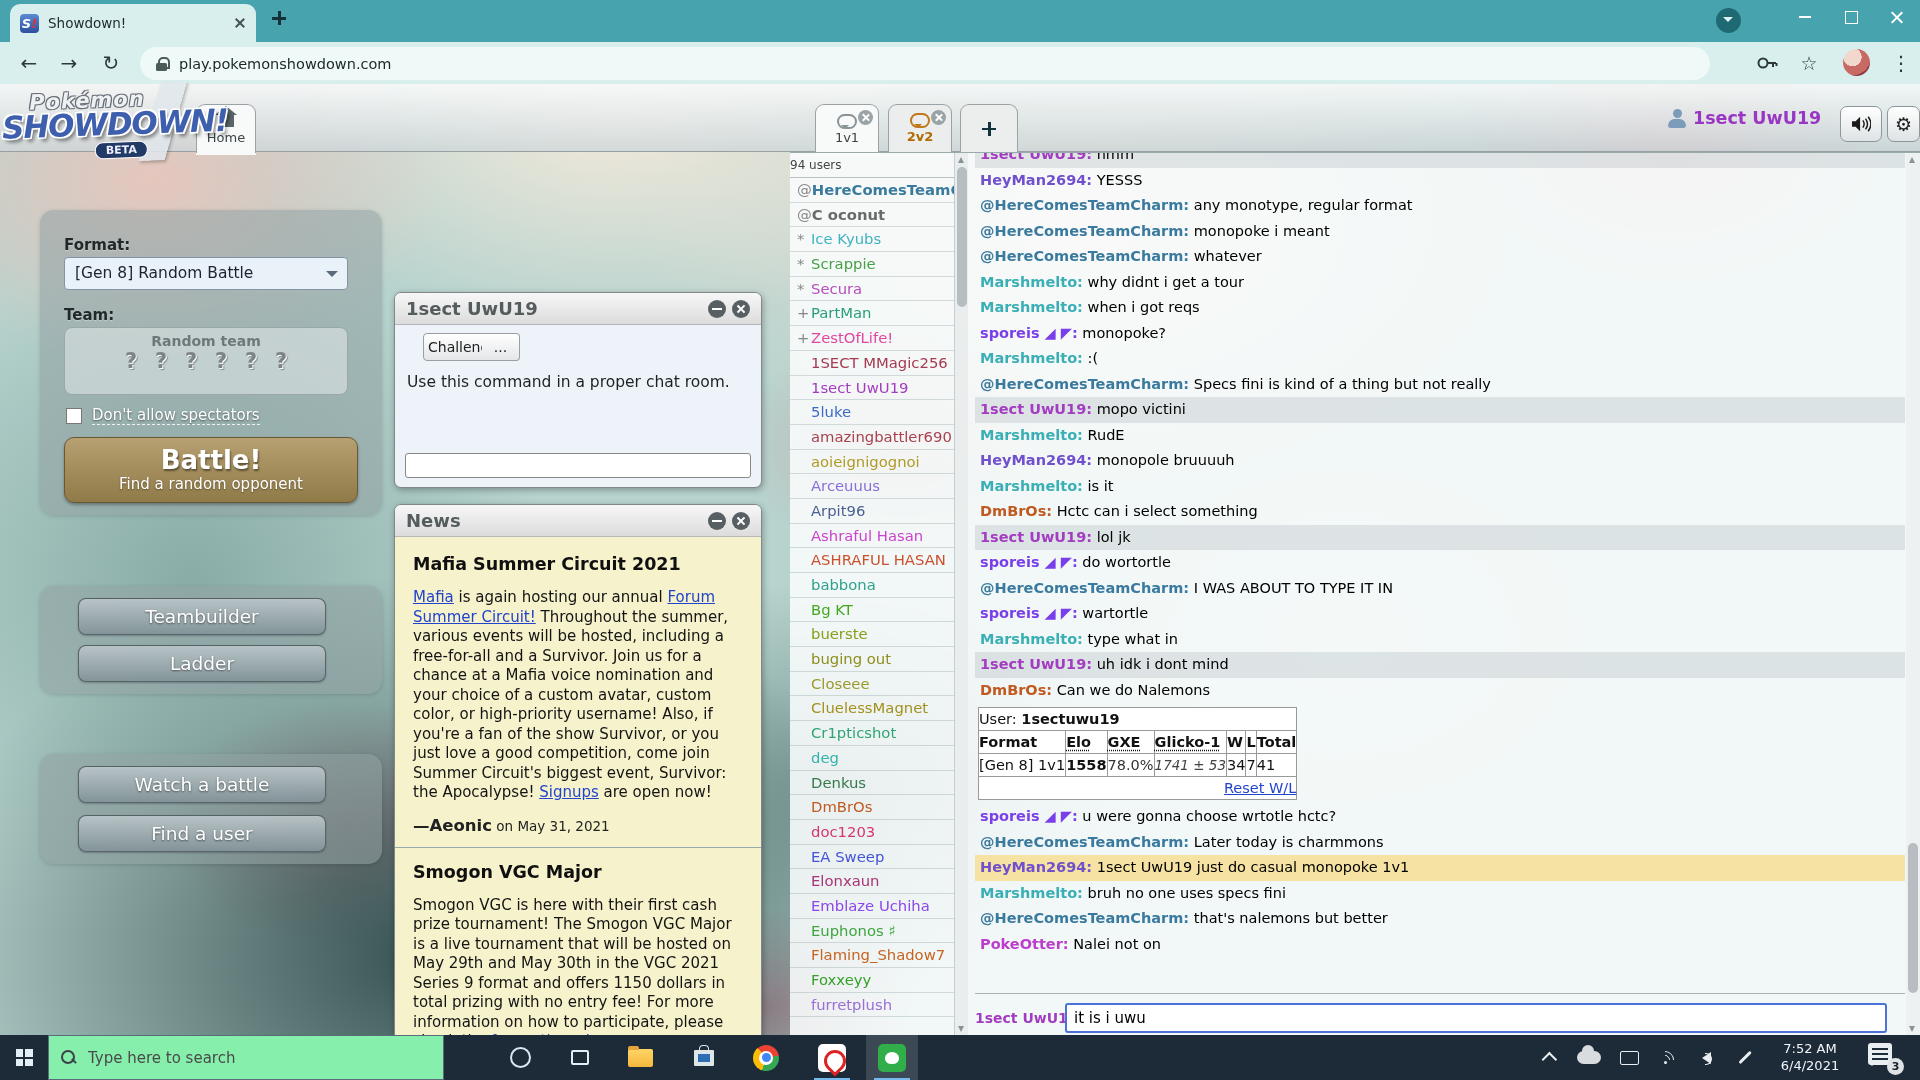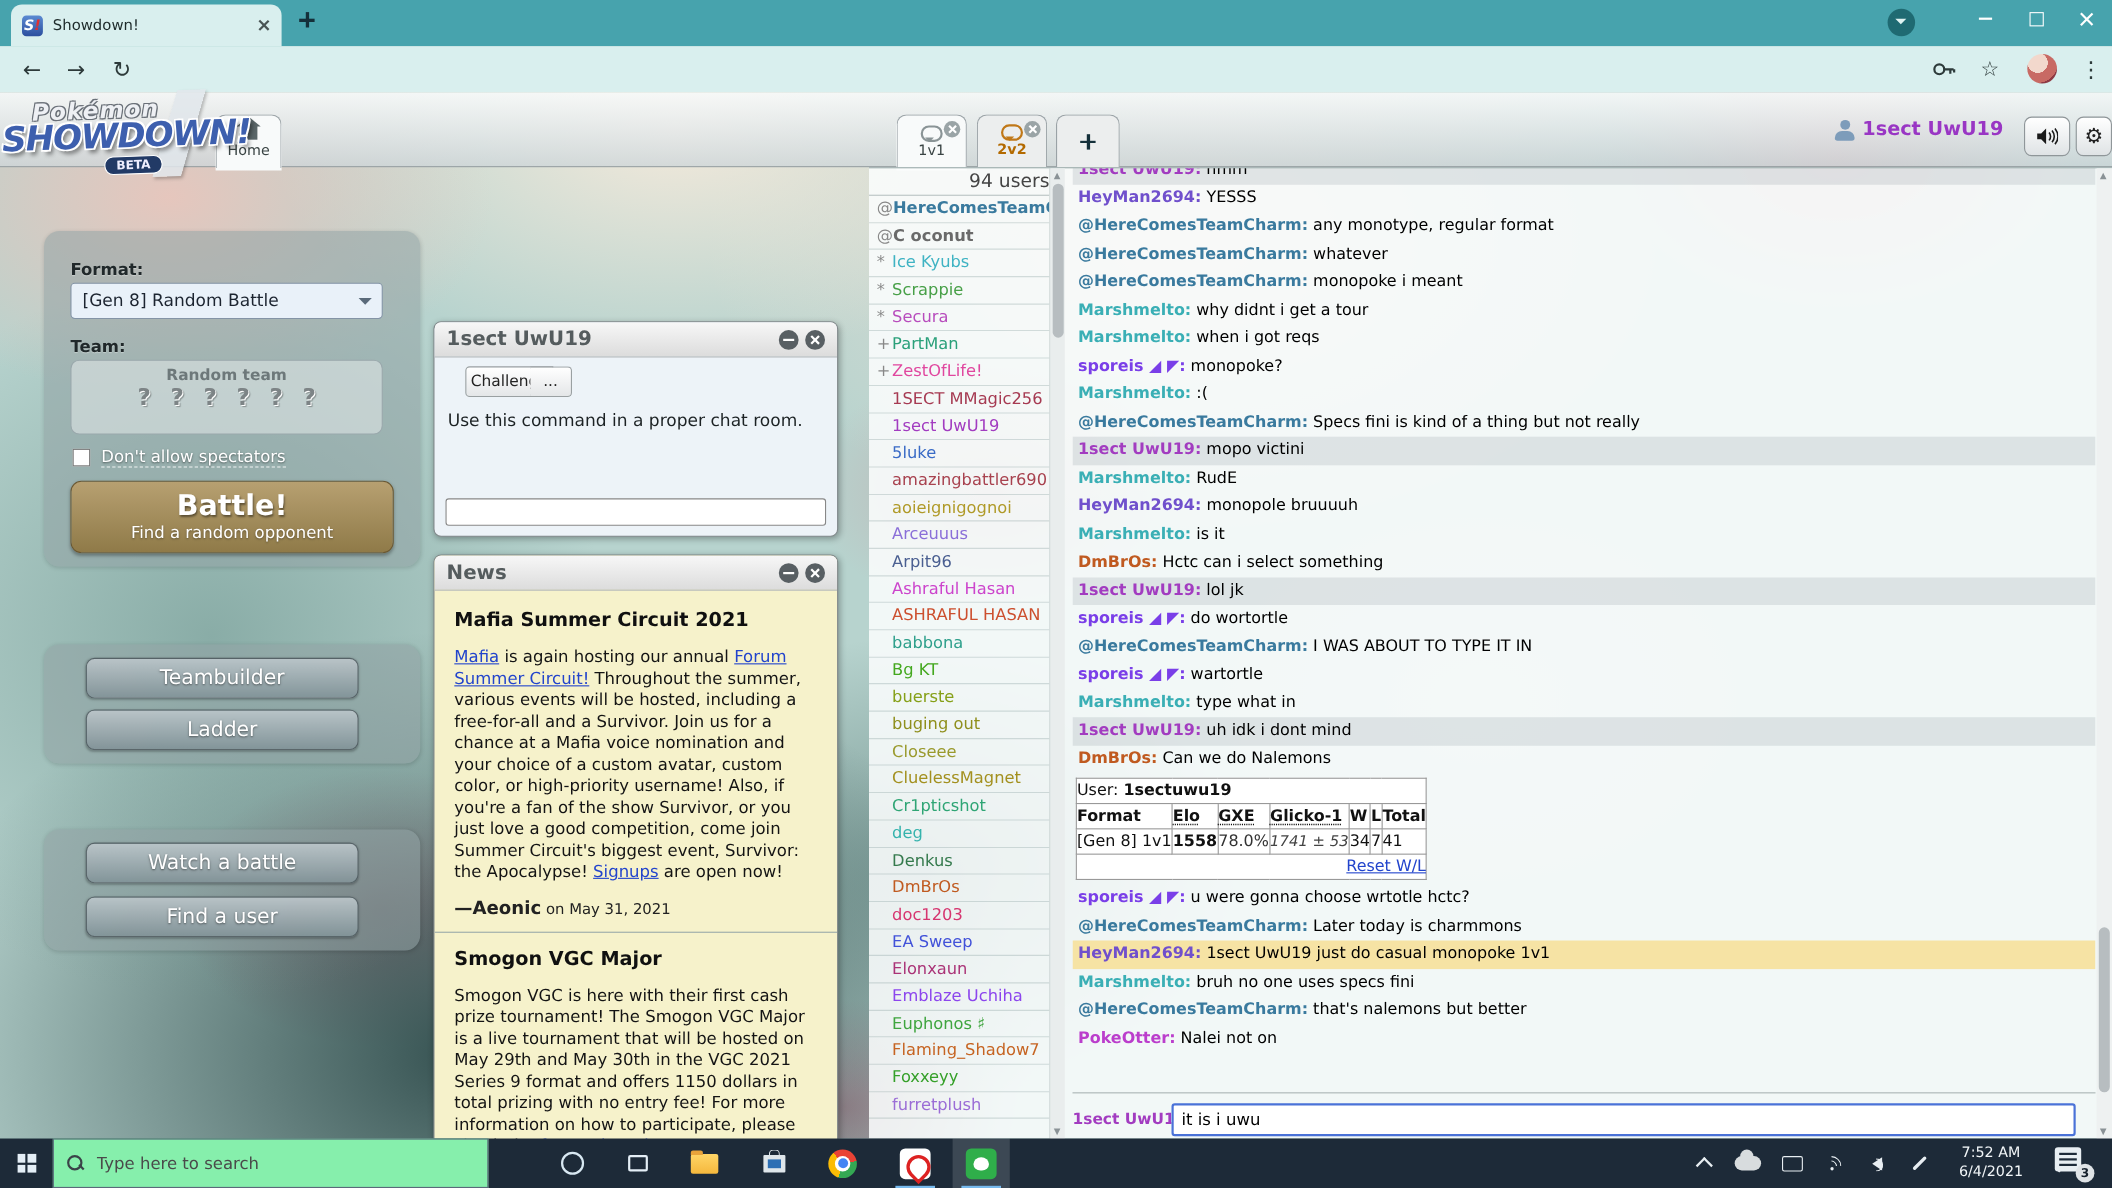--- a/index.html
+++ b/index.html
@@ -134,21 +134,21 @@
   .news-h { font-size:17.5px; font-weight:bold; color:#101010; margin-bottom:14px; }
   .news-p { font-size:15px; line-height:1.3; color:#141414; }
   .news-p a { color:#2244cc; text-decoration:underline; cursor:pointer; }
   .news-by { margin:13px 0 12px 0; font-size:13.5px; color:#222; }
   .news-by b { font-size:16.5px; }
   .news-divider { border-top:1px solid #9aa; margin:4px -18px 14px -18px; }
 
   
   #room { position:absolute; left:790px; top:68px; width:1130px; height:883px; background:rgba(251,253,253,.88); border-top:1px solid #9aa; }
   #userlist { position:absolute; left:0; top:0; width:165px; height:883px; overflow:hidden; border-right:1px solid #c6cfcf; }
-  #userlist-head { height:25px; text-align:right; font-size:17px; color:#444; line-height:24px; border-bottom:1px solid #b8c2c2; }
+  #userlist-head { height:25px; text-align:left; font-size:12px; color:#444; line-height:24px; border-bottom:1px solid #b8c2c2; }
   .user-row { height:24.7px; padding:3px 2px 0 7px; border-bottom:1px solid rgba(130,156,156,.32); font-size:14.8px; white-space:nowrap; overflow:hidden; }
   .user-row .rk { color:#888; display:inline-block; min-width:14px; }
   #userlist-scroll { position:absolute; left:165px; top:0; width:13px; height:883px; background:#e9eded; }
   .scroll-thumb { position:absolute; left:1.5px; width:10px; background:#b7bdc0; border-radius:5px; }
   .scroll-arrow { position:absolute; left:3px; width:0; height:0; border:3.5px solid transparent; }
   .arrow-up { border-bottom:6px solid #8a9296; border-top:none; }
   .arrow-down { border-top:6px solid #8a9296; border-bottom:none; }
   #chat-area { position:absolute; left:185px; top:0; width:930px; height:835px; overflow:hidden; padding-top:2px; }
   .chat-row { padding:3px 10px 3px 5px; font-size:14.5px; line-height:19.5px; color:#000; }
   .chat-row .cu { font-weight:bold; }
@@ -231,20 +231,26 @@
     <div id="tabsearch-btn"></div>
     <div class="winbtn win-min" style="left:1782px"></div>
     <div class="winbtn win-max" style="left:1828px"></div>
     <div class="winbtn win-close" style="left:1874px"></div>
   </div>
 
   <div id="toolbar">
     <span class="navico" style="left:14px">←</span>
     <span class="navico" style="left:54px">→</span>
     <span class="navico" style="left:96px">↻</span>
+    <div id="urlbar">
+      <span id="lock-icon">
+          <i></i>
+        </span>
+      <span id="url-text">play.pokemonshowdown.com</span>
+    </div>
     <svg class="navico" id="key-icon" width="30" height="30" viewBox="0 0 30 30">
         <circle cx="11" cy="15" r="4.5" fill="none" stroke="#2d3a3a" stroke-width="2"></circle>
         <path d="M15 15h9M21 15v4M24.5 15v3" stroke="#2d3a3a" stroke-width="2" fill="none"></path>
       </svg>
     <span class="navico" id="star-icon">☆</span>
     <div id="avatar-chip"></div>
     <span class="navico" id="menu-dots">⋮</span>
   </div>
 
   <div id="page">
@@ -398,22 +404,22 @@
         <span class="scroll-arrow arrow-up" style="top:4px"></span>
         <div class="scroll-thumb" style="top:14px; height:140px;"></div>
         <span class="scroll-arrow arrow-down" style="bottom:4px"></span>
       </div>
 
       <div id="chat-area">
         <div id="chat-before">
             <div class="chat-row hl-self clipped"><span class="cu" style="color: rgb(162, 60, 192);">1sect UwU19:</span><span> hmm</span></div>
             <div class="chat-row"><span class="cu" style="color: rgb(112, 80, 204);">HeyMan2694:</span><span> YESSS</span></div>
             <div class="chat-row"><span class="cu" style="color: rgb(58, 122, 158);">@HereComesTeamCharm:</span><span> any monotype, regular format</span></div>
+            <div class="chat-row"><span class="cu" style="color: rgb(58, 122, 158);">@HereComesTeamCharm:</span><span> monopoke i meant</span></div>
             <div class="chat-row"><span class="cu" style="color: rgb(58, 122, 158);">@HereComesTeamCharm:</span><span> whatever</span></div>
-            <div class="chat-row"><span class="cu" style="color: rgb(58, 122, 158);">@HereComesTeamCharm:</span><span> monopoke i meant</span></div>
             <div class="chat-row"><span class="cu" style="color: rgb(58, 175, 181);">Marshmelto:</span><span> why didnt i get a tour</span></div>
             <div class="chat-row"><span class="cu" style="color: rgb(58, 175, 181);">Marshmelto:</span><span> when i got reqs</span></div>
             <div class="chat-row"><span class="cu" style="color: rgb(122, 63, 232);">sporeis ◢ ◤:</span><span> monopoke?</span></div>
             <div class="chat-row"><span class="cu" style="color: rgb(58, 175, 181);">Marshmelto:</span><span> :(</span></div>
             <div class="chat-row"><span class="cu" style="color: rgb(58, 122, 158);">@HereComesTeamCharm:</span><span> Specs fini is kind of a thing but not really</span></div>
             <div class="chat-row hl-self"><span class="cu" style="color: rgb(162, 60, 192);">1sect UwU19:</span><span> mopo victini</span></div>
             <div class="chat-row"><span class="cu" style="color: rgb(58, 175, 181);">Marshmelto:</span><span> RudE</span></div>
             <div class="chat-row"><span class="cu" style="color: rgb(112, 80, 204);">HeyMan2694:</span><span> monopole bruuuuh</span></div>
             <div class="chat-row"><span class="cu" style="color: rgb(58, 175, 181);">Marshmelto:</span><span> is it</span></div>
             <div class="chat-row"><span class="cu" style="color: rgb(192, 90, 32);">DmBrOs:</span><span> Hctc can i select something</span></div>

